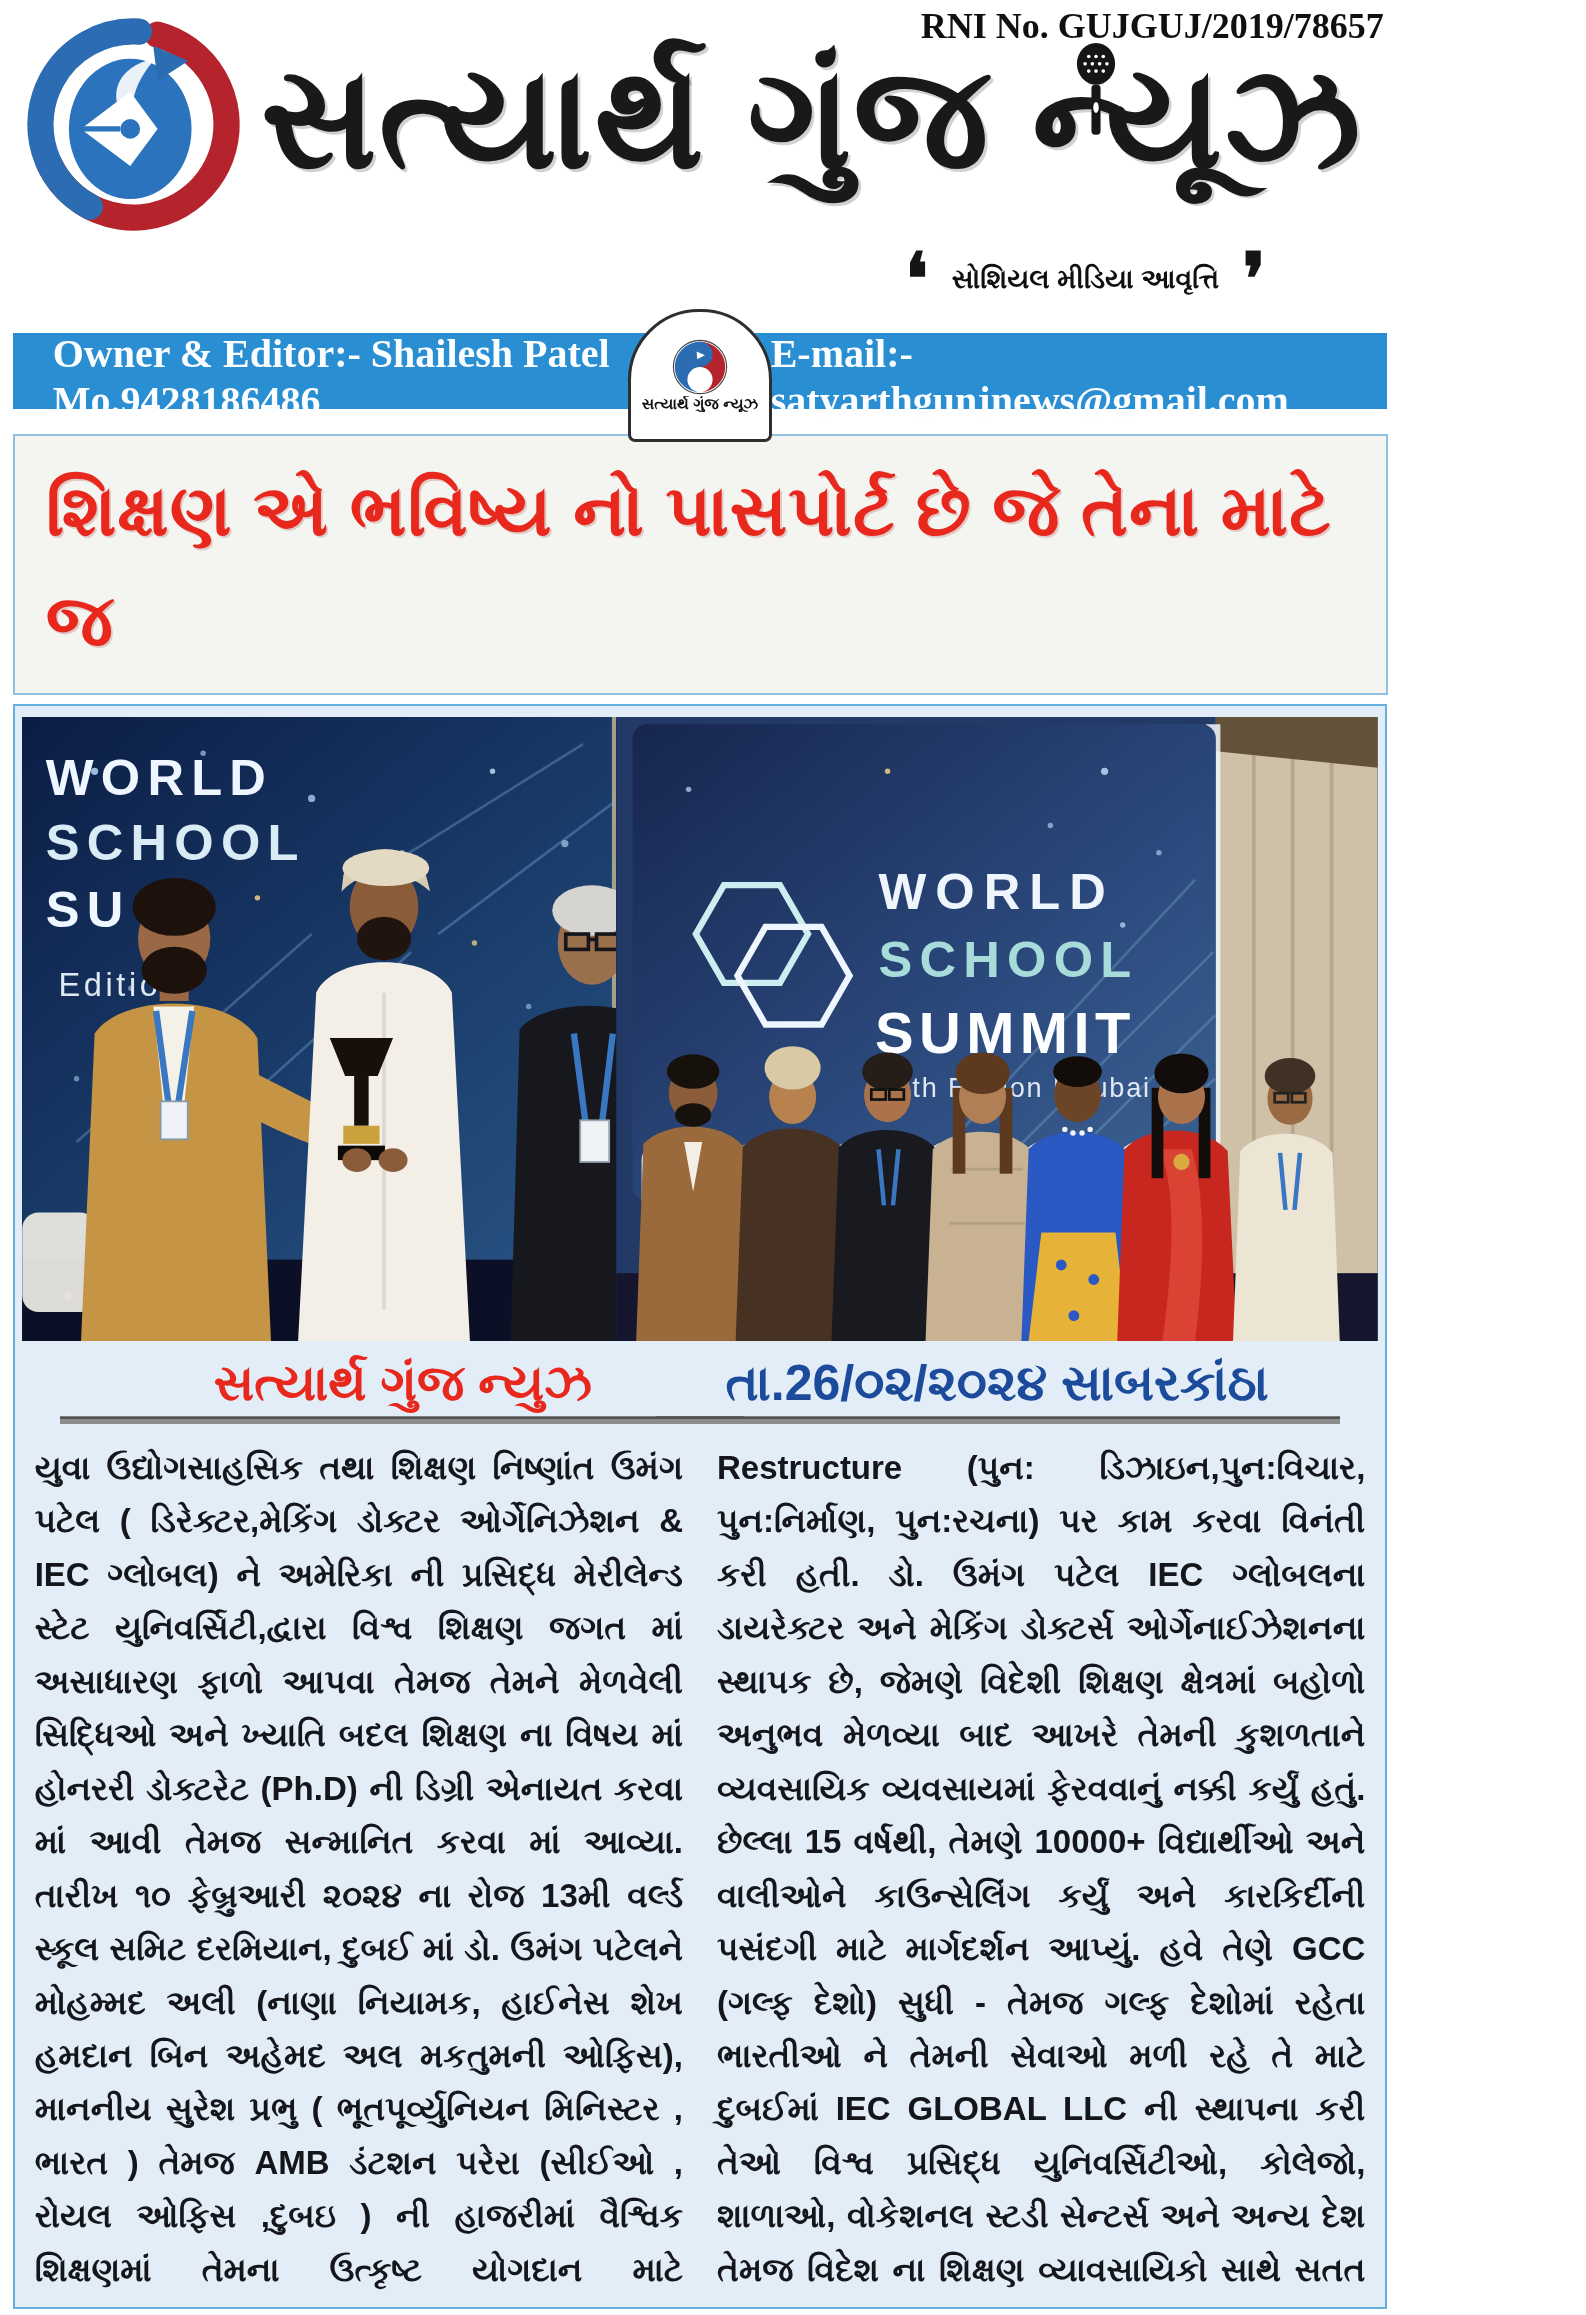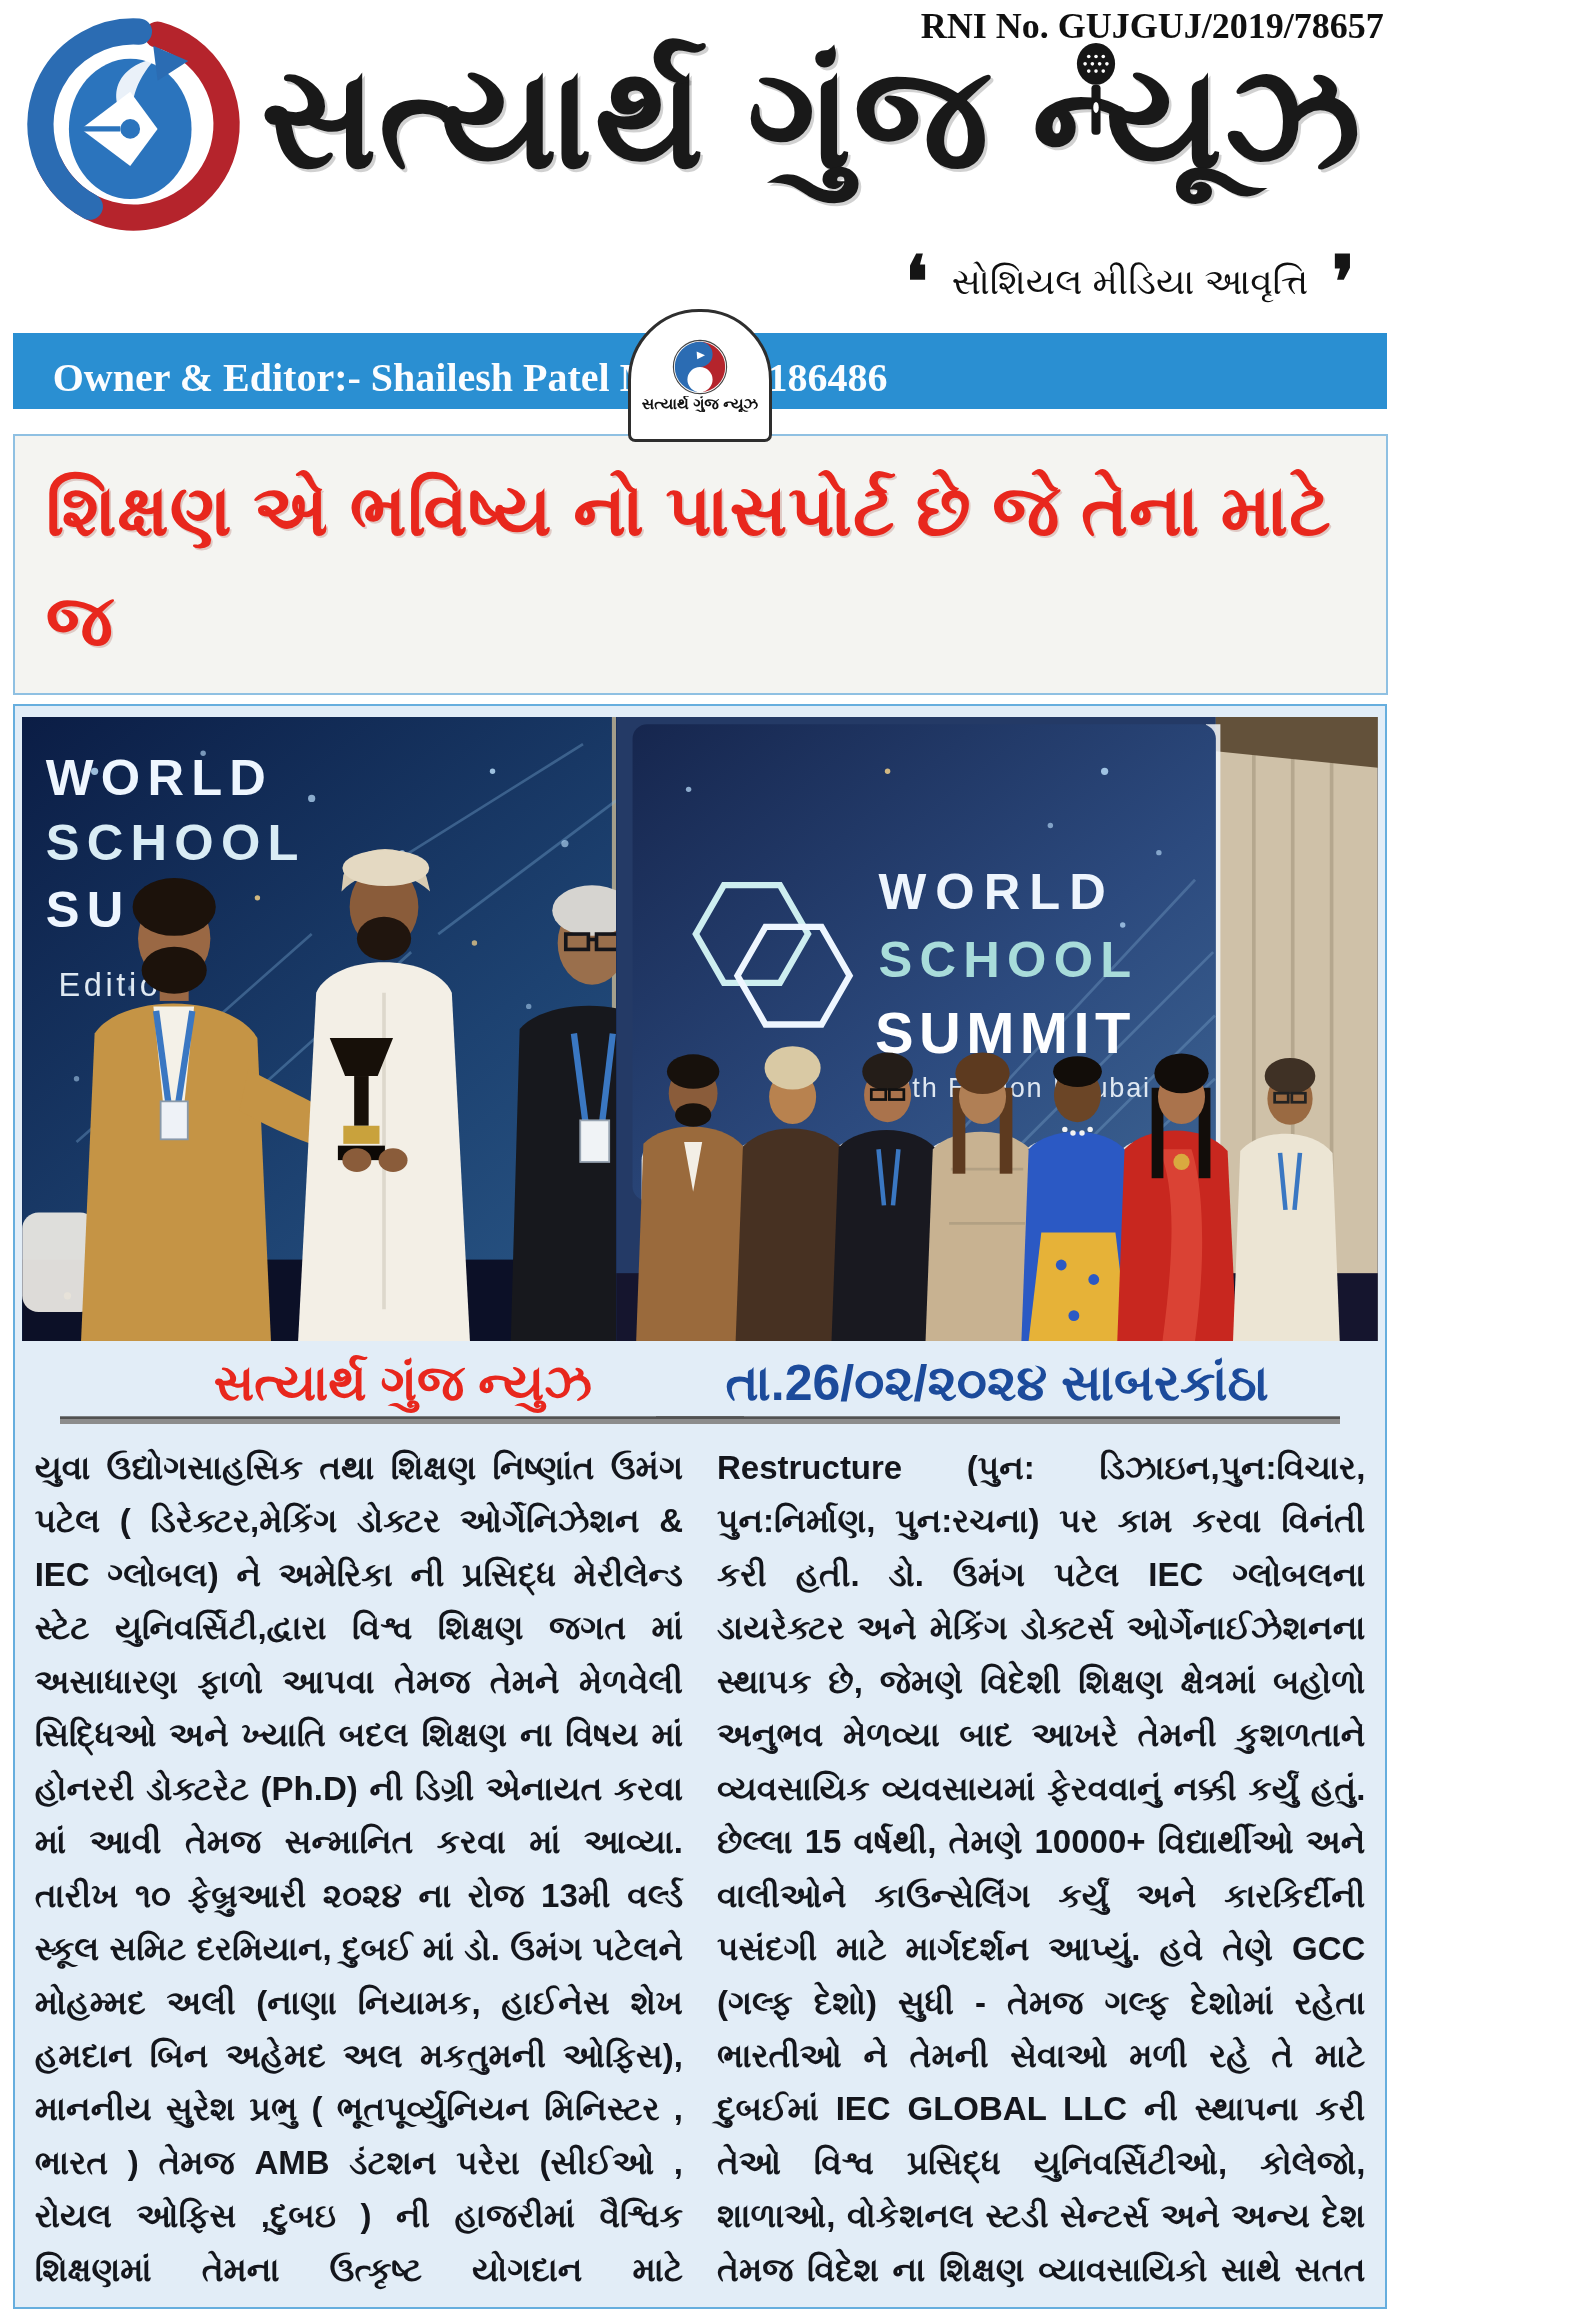--- a/index.html
+++ b/index.html
@@ -11,21 +11,21 @@
        font-weight:700;font-size:36px;color:#101010;}
 
   
   .logo-main{position:absolute;left:23.5px;top:14.5px;width:219px;height:219px;}
   .masthead-title{position:absolute;left:261px;top:36px;width:1317px;height:271px;
        font-size:143px;font-weight:700;color:#191919;white-space:nowrap;overflow:hidden;
        letter-spacing:1.8px;text-shadow:2.7px 2.7px 0 rgba(0,0,0,0.18);}
   .mic{position:absolute;left:1075px;top:42px;width:42px;height:100px;}
   .masthead-sub{position:absolute;left:905px;top:261px;width:579px;display:flex;align-items:center;gap:23.5px;}
   .masthead-sub .swash{font-size:72px;line-height:36px;color:#151515;font-weight:700;}
-  .masthead-sub .subtxt{font-size:36px;font-weight:400;color:#101010;text-align:center;}
+  .masthead-sub .subtxt{font-size:27px;font-weight:700;color:#101010;text-align:center;}
 
   
   .info-bar{position:absolute;left:12.7px;right:12.7px;top:333px;height:76px;background:#2a8fd2;
        display:flex;justify-content:space-between;align-items:center;padding:0 40px;box-sizing:border-box;}
   .info-bar .txt{color:#fbfdff;font-family:"Liberation Serif", serif;font-weight:600;font-size:40px;margin-top:12px;}
   .badge{position:absolute;left:50%;top:309px;transform:translateX(-50%);width:138px;height:127px;
        background:#ffffff;border:3.6px solid #2e2e2e;border-radius:71px 71px 7.2px 7.2px;z-index:6;
        display:flex;flex-direction:column;align-items:center;justify-content:center;gap:1.8px;}
   .badge .mini-logo{width:56px;height:56px;}
   .badge .badge-label{font-size:15.4px;font-weight:700;color:#111;text-align:center;line-height:1.05;width:127px;
@@ -94,20 +94,21 @@
   </svg>
 
   <div class="masthead-sub">
     <span class="swash">❛</span>
     <span class="subtxt">સોશિયલ મીડિયા આવૃત્તિ</span>
     <span class="swash">❜</span>
   </div>
 
   <div class="info-bar">
     <span class="txt">Owner &amp; Editor:- Shailesh Patel Mo.9428186486</span>
+    <span class="txt">E-mail:- satyarthgunjnews@gmail.com</span>
   </div>
 
   <div class="badge">
     <svg class="mini-logo" viewBox="0 0 200 200">
       <circle cx="100" cy="100" r="95" fill="#ffffff" stroke="#444" stroke-width="4"></circle>
       <path d="M100 10 a90 90 0 0 1 0 180 a45 45 0 0 0 0 -90 a45 45 0 0 1 0 -90 Z" fill="#b5242c"></path>
       <path d="M100 10 a90 90 0 0 0 0 180 a45 45 0 0 1 0 -90 a45 45 0 0 0 0 -90 Z" fill="#2b6cb3"></path>
       <polygon points="88,45 118,58 90,72" fill="#ffffff"></polygon>
       <polygon points="112,155 82,142 110,128" fill="#ffffff"></polygon>
     </svg>

